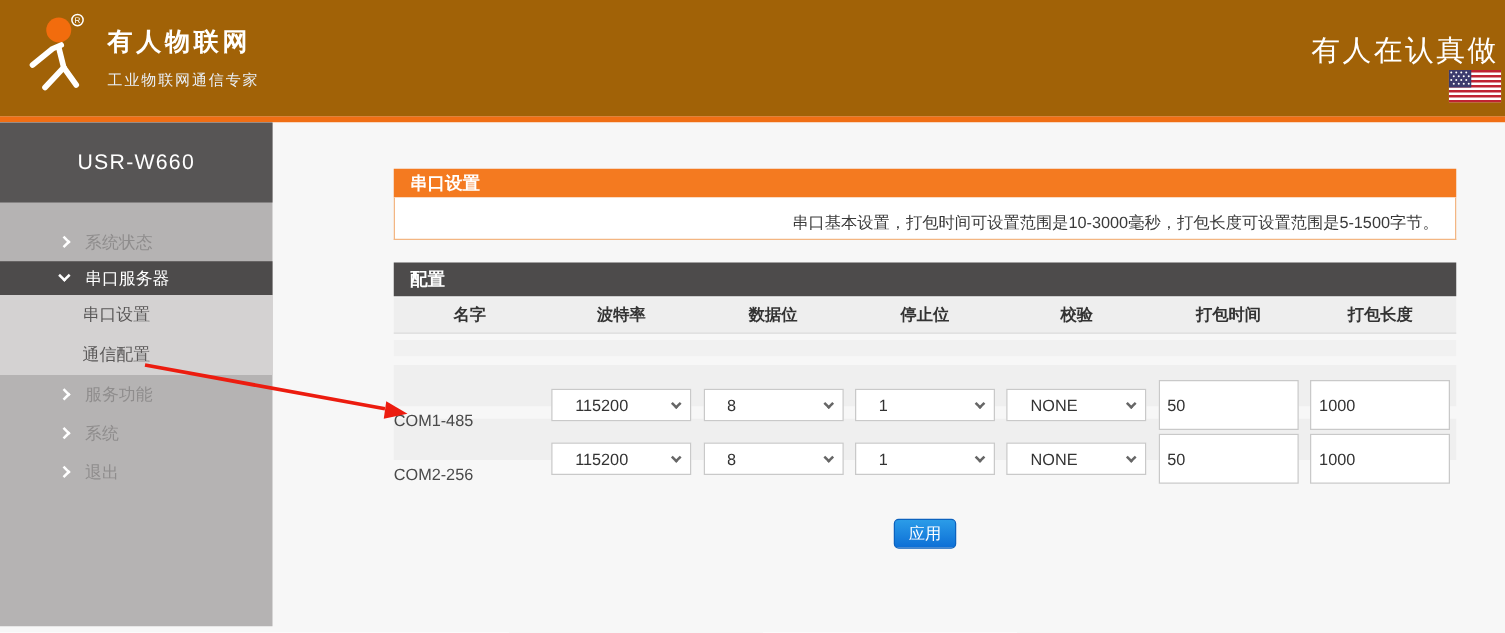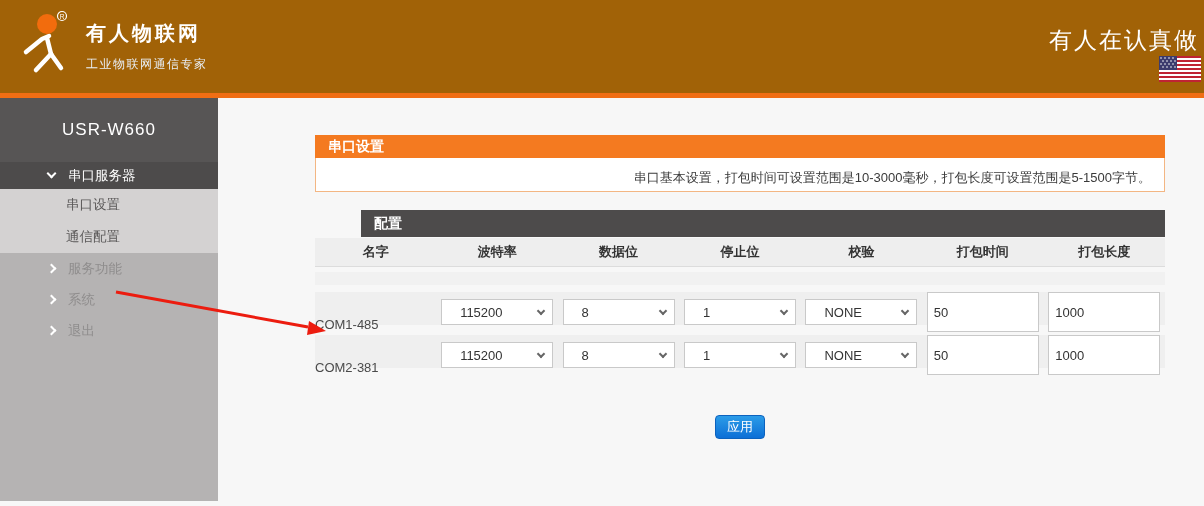--- a/index.html
+++ b/index.html
@@ -41,40 +41,40 @@
          font-size: 13.5px; color: #5a5858; cursor: pointer; }
 
   
   .main { flex: 1; position: relative; height: 408px; }
   .panel { margin: 37px 0 0 97px; width: 850px; }
   .ptitle { height: 23px; background: #f47a20; color: #fff; font-weight: bold;
             font-size: 14px; line-height: 23px; padding-left: 13px; }
   .desc { background: #fff; border: 1px solid #f3b683; border-top: none;
           padding: 11px 13px 4px 13px; font-size: 13px; color: #3a3a3a; text-align: right; }
   .cfgbar { margin-top: 18px; height: 27px; background: #4d4b4b; color: #fff;
-            font-weight: bold; font-size: 14px; line-height: 27px; padding-left: 13px; margin-left: 46px; }
+            font-weight: bold; font-size: 14px; line-height: 27px; padding-left: 13px; }
   .thead { margin-top: 1px; height: 29px; background: #eeeeee; display: grid;
            grid-template-columns: repeat(7, 1fr); align-items: center; text-align: center;
            font-size: 13px; font-weight: bold; color: #333; border-bottom: 1px solid #dcdcdc; }
   .emptyrow { margin-top: 5px; height: 13px; background: #f1f1f1; }
   .trow { height: 33px; background: #efefef; display: grid;
           grid-template-columns: repeat(7, 1fr); align-items: center; }
   .trow.r1 { margin-top: 7px; }
   .trow.r2 { margin-top: 10px; }
   .cellname { font-size: 13px; color: #4a4a4a; margin-top: 24px; }
   .sel { position: relative; width: 112px; margin: 0 auto; }
   .sel select { width: 112px; height: 26px; border: 1px solid #c9c9c9; background: #fff;
                 font-size: 13px; padding: 0 22px 0 18px; color: #333;
                 -webkit-appearance: none; appearance: none; border-radius: 0; cursor: pointer;
                 font-family: "Liberation Sans", "DejaVu Sans", sans-serif; }
   .sel .selchev { position: absolute; right: 9px; top: 9px; width: 6px; height: 6px;
                   border-left: 2px solid #666; border-bottom: 2px solid #666;
                   transform: rotate(-45deg); pointer-events: none; }
   input.txt { width: 112px; height: 40px; border: 1px solid #c9c9c9; font-size: 13px;
-              padding: 0 6px; display: block; margin: 0 auto; color: #333; background: #fff;
+              padding: 0 6px; display: block; margin: 12px auto; color: #333; background: #fff;
               font-family: "Liberation Sans", "DejaVu Sans", sans-serif; }
   .applywrap { margin-top: 47px; text-align: center; }
   .apply { width: 50px; height: 24px; background: linear-gradient(#2b9ce8, #0d6fd6);
            border: 1px solid #0c62be; border-radius: 4px; color: #fff; font-size: 13px;
            cursor: pointer; font-family: "Liberation Sans", "DejaVu Sans", sans-serif; }
 
   .arrow-overlay { position: absolute; left: 0; top: 0; width: 1204px; height: 506px;
                    pointer-events: none; }
 </style>
 </head>
@@ -131,20 +131,24 @@
     </g>
   </svg>
 </div>
 <div class="stripe"></div>
 
 <div class="layout">
 
   <div class="sidebar">
     <div class="device">USR-W660</div>
 
+    <div class="mi first">
+      <span class="chev right"></span>
+      <span>系统状态</span>
+    </div>
     <div class="mi mi-dark">
       <span class="chev down"></span>
       <span>串口服务器</span>
     </div>
     <div class="submenu">
       <div class="smi">
         <span>串口设置</span>
       </div>
       <div class="smi">
         <span>通信配置</span>
@@ -203,21 +207,21 @@
         </div>
         <div>
             <input class="txt" type="text" value="50" style="">
           </div>
         <div>
             <input class="txt" type="text" value="1000" style="">
           </div>
       </div>
 
       <div class="trow r2">
-        <div class="cellname">COM2-381</div>
+        <div class="cellname">COM2-256</div>
         <div class="sel">
           <select><option>115200</option></select>
           <span class="selchev"></span>
         </div>
         <div class="sel">
           <select><option>8</option></select>
           <span class="selchev"></span>
         </div>
         <div class="sel">
           <select><option>1</option></select>

